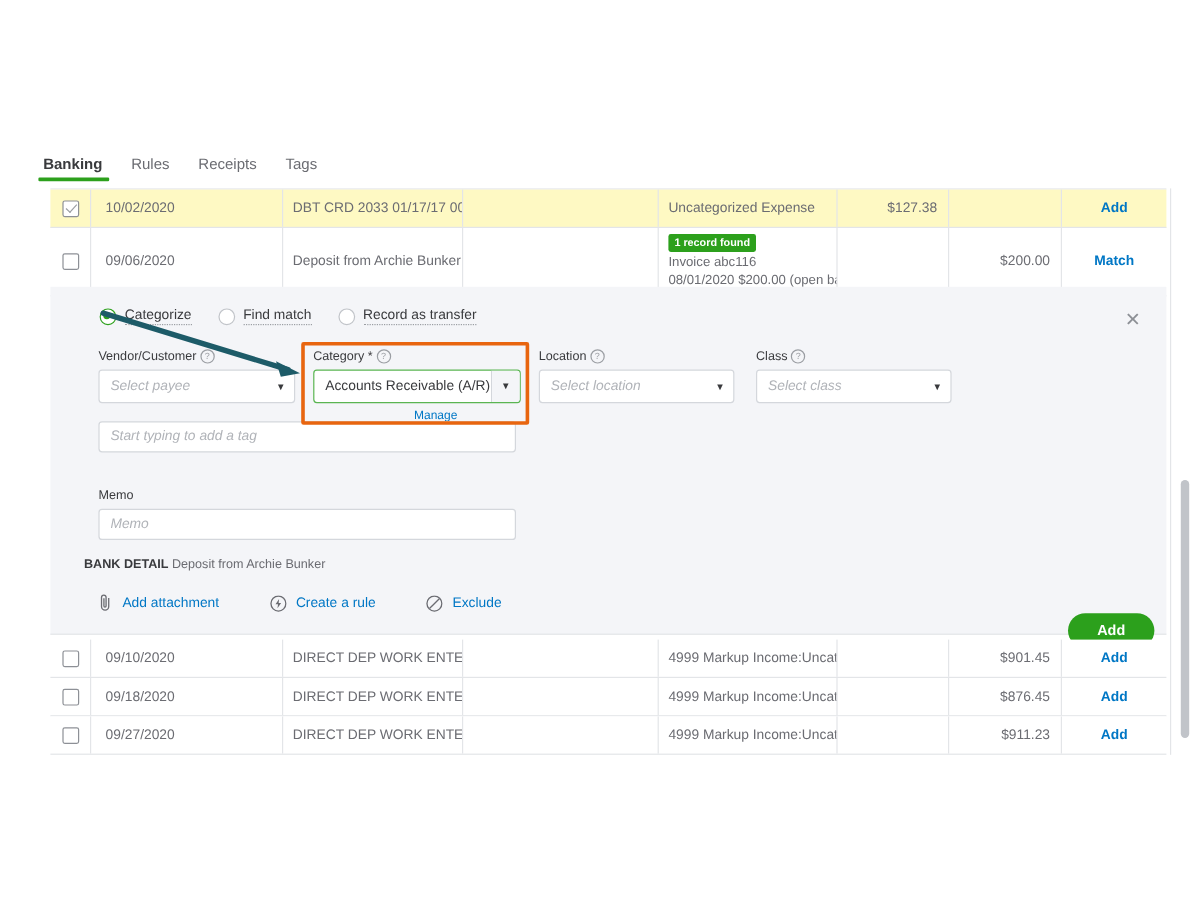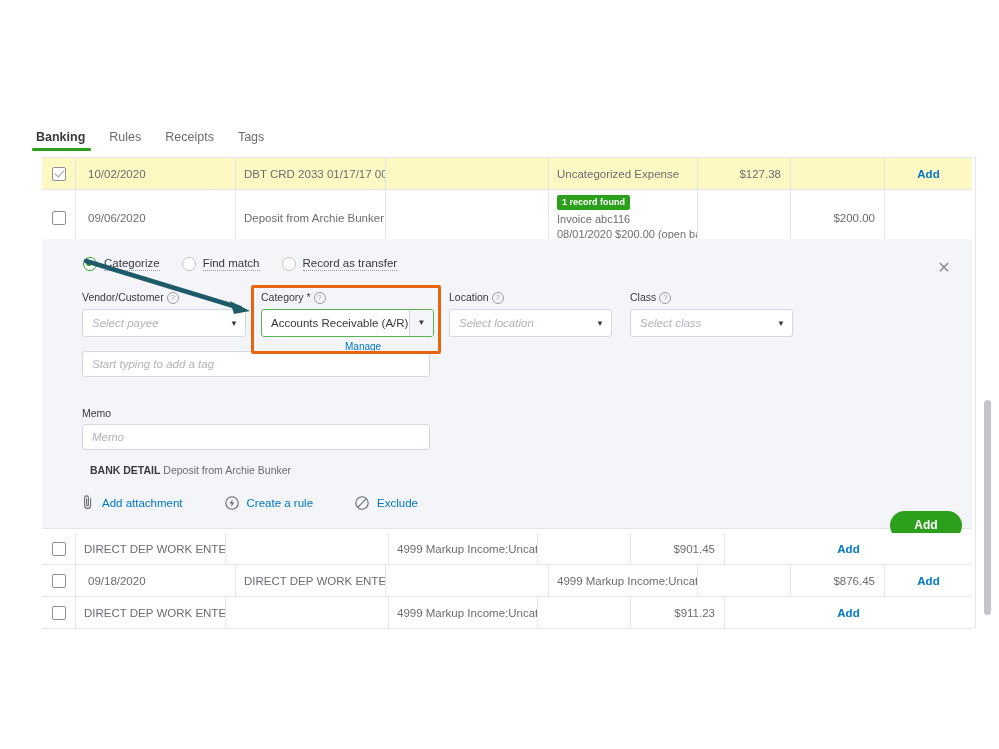--- a/index.html
+++ b/index.html
@@ -286,21 +286,21 @@
     box-sizing: border-box;
   }
   .manage-tags {
     position: absolute;
     font-size: 10px;
     color: #0077c5;
   }
 
   .bankdetail {
     position: absolute;
-    left: 48px; top: 225px;
+    left: 28px; top: 225px;
     font-size: 10.5px;
     color: #393a3d;
   }
   .bankdetail b { font-weight: bold; }
   .bankdetail span { color: #6b6c72; }
 
   .links {
     position: absolute;
     left: 40px; top: 256px;
     display: flex;
@@ -415,20 +415,21 @@
     <div class="c-date">09/06/2020</div>
     <div class="c-desc">Deposit from Archie Bunker</div>
     <div class="c-payee"></div>
     <div class="c-cat match-cell">
       <span class="badge">1 record found</span>
       <span class="match-line">Invoice abc116</span>
       <span class="match-line">08/01/2020 $200.00 (open balanc</span>
     </div>
     <div class="c-spent"></div>
     <div class="c-recd">$200.00</div>
+    <div class="c-action">Match</div>
   </div>
 </div>
 
 <div class="panel">
 
   <div class="radios">
     <div class="radio-item sel">
       <span class="radio-dot"></span>
       <span class="radio-label">Categorize</span>
     </div>
@@ -529,20 +530,21 @@
     <div class="btn btn-add">Add</div>
   </div>
 </div>
 
 <div class="table-wrap" style="top:533px; border-top:none;">
 
   <div class="row">
     <div class="c-check">
         <div class="cb"></div>
       </div>
+    <div class="c-date">09/10/2020</div>
     <div class="c-desc">DIRECT DEP WORK ENTERPRIS...</div>
     <div class="c-payee"></div>
     <div class="c-cat">4999 Markup Income:Uncategoriz</div>
     <div class="c-spent"></div>
     <div class="c-recd">$901.45</div>
     <div class="c-action">Add</div>
   </div>
 
   <div class="row">
     <div class="c-check">
@@ -554,20 +556,21 @@
     <div class="c-cat">4999 Markup Income:Uncategoriz</div>
     <div class="c-spent"></div>
     <div class="c-recd">$876.45</div>
     <div class="c-action">Add</div>
   </div>
 
   <div class="row">
     <div class="c-check">
         <div class="cb"></div>
       </div>
+    <div class="c-date">09/27/2020</div>
     <div class="c-desc">DIRECT DEP WORK ENTERPRIS...</div>
     <div class="c-payee"></div>
     <div class="c-cat">4999 Markup Income:Uncategoriz</div>
     <div class="c-spent"></div>
     <div class="c-recd">$911.23</div>
     <div class="c-action">Add</div>
   </div>
 </div>
 
 <div class="edge-line"></div>

